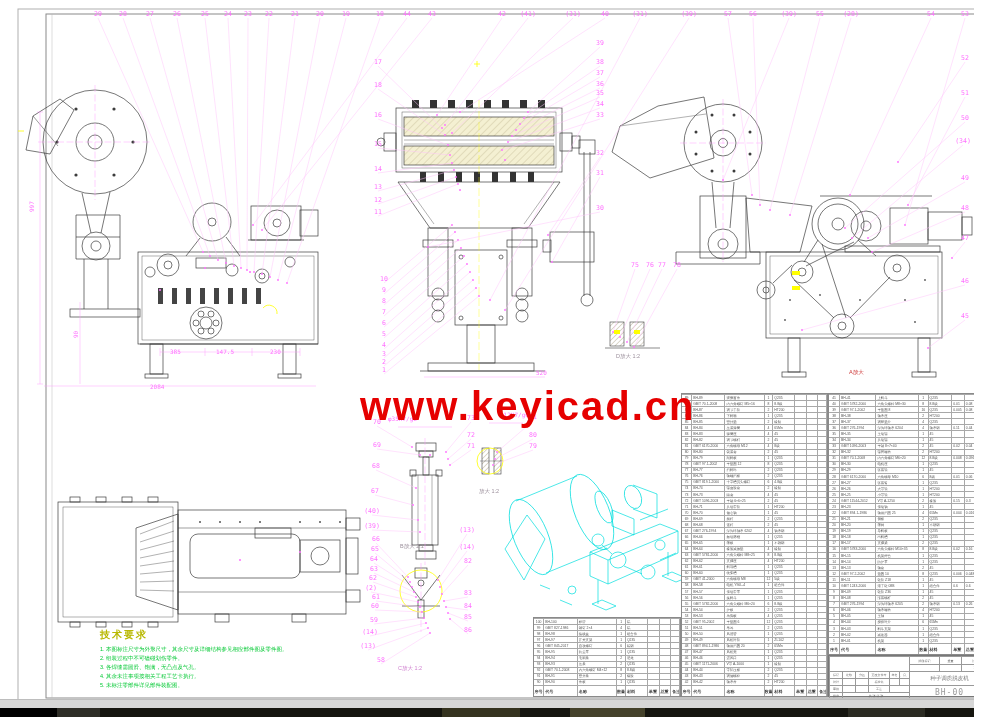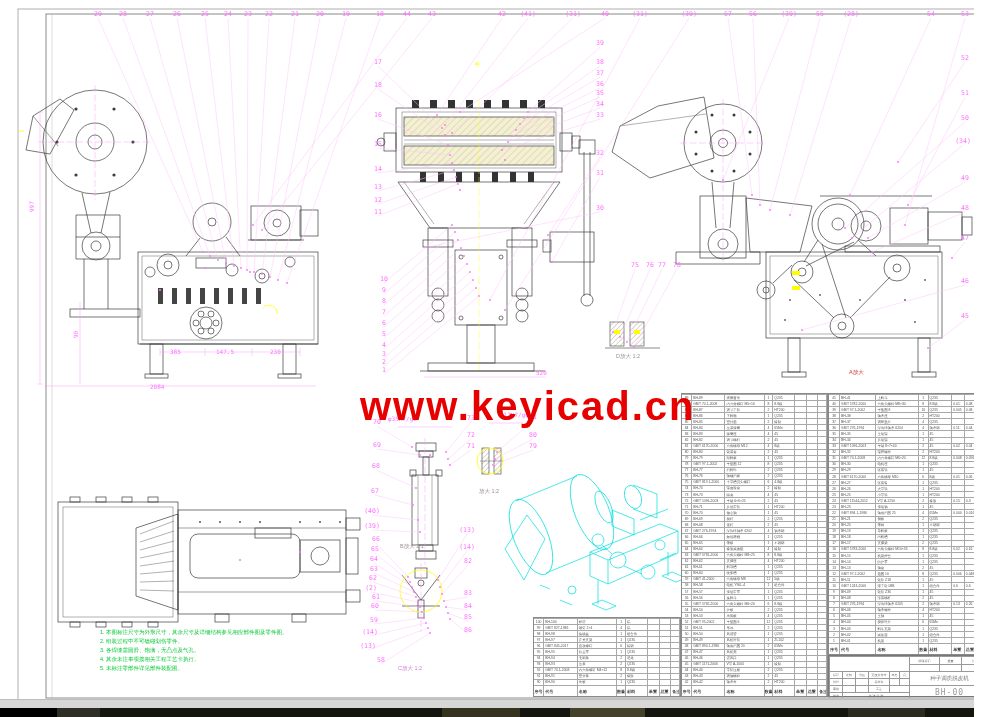--- a/index.html
+++ b/index.html
@@ -676,20 +676,21 @@
         <text x="400" y="548" fill="#9b8f9b" font-size="5.5" font-family="Liberation Sans, sans-serif">B放大 2:1</text>
         <text x="398" y="670" fill="#cf7fcf" font-size="5.5" font-family="Liberation Sans, sans-serif">C放大 1:2</text>
         <text x="616" y="358" fill="#9b8f9b" font-size="5.5" font-family="Liberation Sans, sans-serif">D放大 1:2</text>
         <text x="849" y="374" fill="#cc3333" font-size="5.5" font-family="Liberation Sans, sans-serif">A放大</text>
       </g>
 </svg>
 
 <div class="wm2">www.keyicad.cn</div>
 
 <div class="tech-notes">
+  <div class="tn-title">技术要求</div>
   <div id="tn-items">
         <div class="tn-item">1. 本图标注尺寸为外形尺寸，其余尺寸及详细结构参见相应部件图及零件图。</div>
         <div class="tn-item">2. 组装过程中不可磕碰划伤零件。</div>
         <div class="tn-item">3. 各焊缝需圆滑、饱满，无凸点及气孔。</div>
         <div class="tn-item">4. 其余未注事项按相关工程工艺卡执行。</div>
         <div class="tn-item">5. 未标注零部件详见部件装配图。</div>
       </div>
 </div>
 
 <div id="bom-left" class="bom-block" style="left:533px;top:617px;width:148px;height:80px;">

